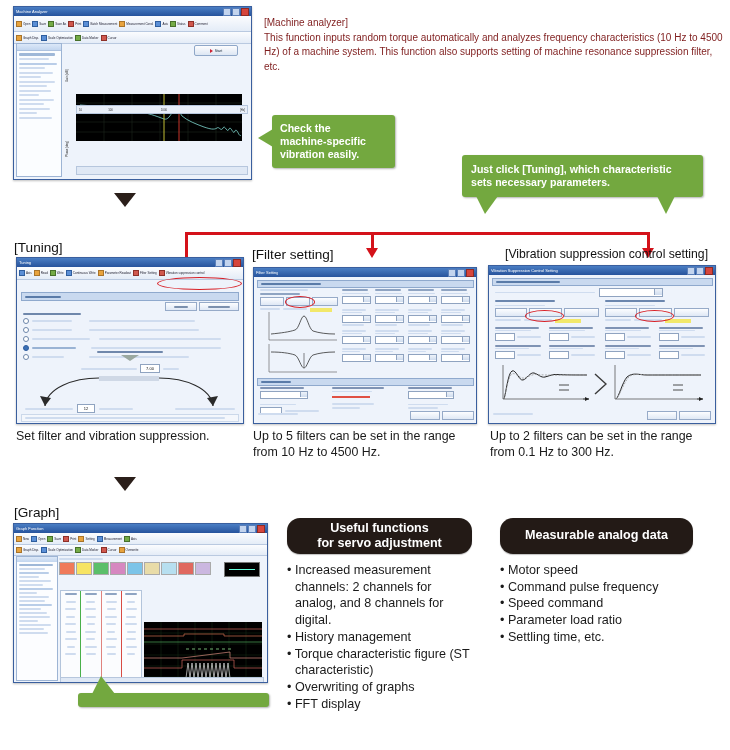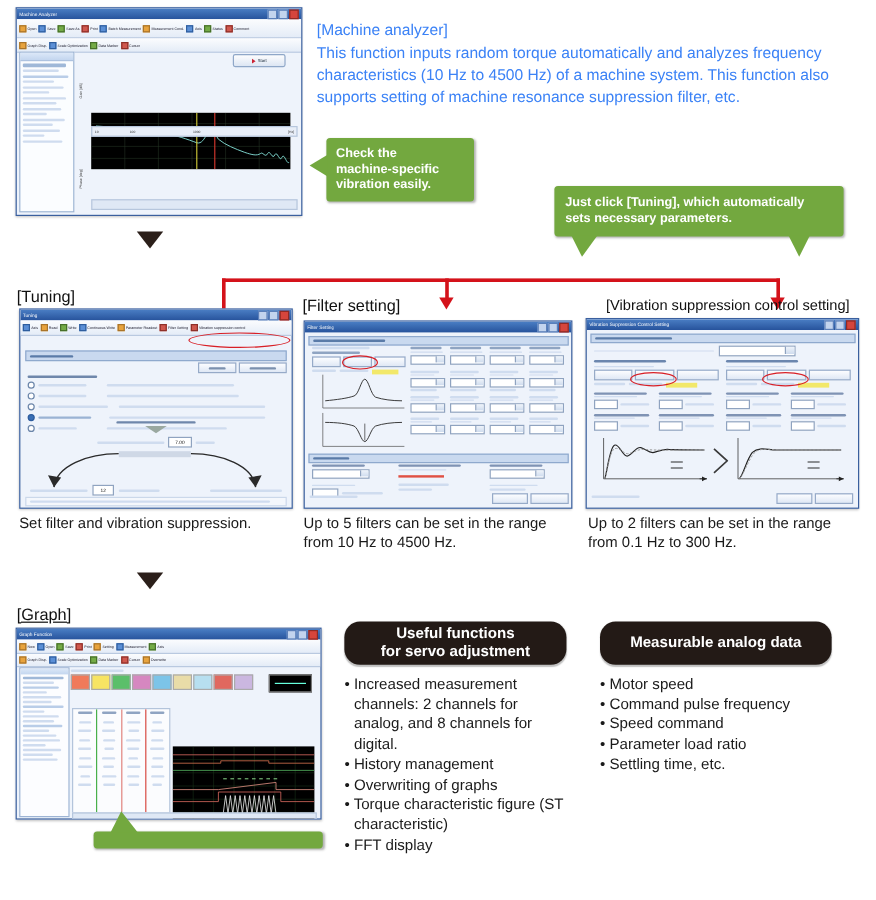--- a/index.html
+++ b/index.html
@@ -44,21 +44,21 @@
   
   .pill{background:#231a16;color:#fff;border-radius:13px;text-align:center;
       font-weight:bold;display:flex;align-items:center;justify-content:center;
       line-height:1.2;box-shadow:0 1px 1px rgba(0,0,0,.25);}
 
   .bullets{font-size:12.6px;line-height:1.33;color:#1a1a1a;}
   .bullets div{padding-left:8px;text-indent:-8px;}
 
   .caption{font-size:12.4px;line-height:1.3;color:#1a1a1a;}
   .seclabel{font-size:13.6px;color:#111;white-space:nowrap;}
-  .bodytext{font-size:13px;line-height:1.42;color:#3b82f6;}
+  .bodytext{font-size:10px;line-height:1.42;color:#7f1d1d;}
 
   
   .dntri{width:0;height:0;border-left:11px solid transparent;border-right:11px solid transparent;
      border-top:14px solid #2b1f1a;}
   
   .rl{background:#d4121a;position:absolute;}
   .rtri{position:absolute;width:0;height:0;border-left:6px solid transparent;
      border-right:6px solid transparent;border-top:10px solid #d4121a;}
   .rdot{position:absolute;width:9px;height:9px;border-radius:50%;background:#d4121a;}
 </style>
@@ -204,21 +204,21 @@
 vibration easily.</span>
 </div>
 
 <div class="callout" style="left:462px;top:155px;width:223px;padding:8px 9px;font-size:10.6px;">
   <span style="position:absolute;left:14px;bottom:-17px;width:0;height:0;
                border-left:9px solid transparent;border-right:13px solid transparent;
                border-top:18px solid #73a83f;"></span>
   <span style="position:absolute;right:28px;bottom:-17px;width:0;height:0;
                border-left:9px solid transparent;border-right:9px solid transparent;
                border-top:18px solid #73a83f;"></span>
-  <span style="white-space:pre-line;">Just click [Tuning], which automatically
+  <span style="white-space:pre-line;">Just click [Tuning], which characteristic
 sets necessary parameters.</span>
 </div>
 
 <div class="abs dntri" style="left:114px;top:193px;"></div>
 
 <div class="rdot" style="left:182px;top:259px;"></div>
 <div class="rl" style="left:185px;top:232px;width:3px;height:30px;"></div>
 <div class="rl" style="left:185px;top:232px;width:465px;height:3px;"></div>
 <div class="rl" style="left:371px;top:232px;width:3px;height:18px;"></div>
 <div class="rtri" style="left:366px;top:248px;"></div>
@@ -683,21 +683,21 @@
   <div class="abs" style="left:4px;top:147px;">
     <div class="txtline" style="width:40px;height:1.8px;"></div>
   </div>
   <div class="abs" style="left:158px;top:145px;width:28px;height:7px;background:linear-gradient(#fcfdff,#dfe8f5);border:1px solid #96aac8;"></div>
   <div class="abs" style="left:190px;top:145px;width:30px;height:7px;background:linear-gradient(#fcfdff,#dfe8f5);border:1px solid #96aac8;"></div>
 </div>
 <div class="abs caption" style="left:490px;top:428px;width:230px;">Up to 2 filters can be set in the range from 0.1 Hz to 300 Hz.</div>
 
 <div class="abs dntri" style="left:114px;top:477px;"></div>
 
-<div class="abs seclabel" style="left:14px;top:505px;text-decoration:underline;">[Graph]</div>
+<div class="abs seclabel" style="left:14px;top:505px;">[Graph]</div>
 
 <div class="win" style="left:13px;top:523px;width:253px;height:158px;">
   <div class="win-title">
     <span class="t">Graph Function</span>
     <span class="win-btns">
         <i></i>
         <i></i>
         <i class="cl"></i>
       </span>
   </div>
@@ -900,22 +900,22 @@
                border-left:9px solid transparent;border-right:14px solid transparent;
                border-bottom:18px solid #73a83f;"></span>
 </div>
 
 <div class="abs" style="left:287px;top:518px;width:185px;">
   <div class="pill" style="height:36px;padding:0 10px;font-size:12.6px;white-space:pre-line;">Useful functions
 for servo adjustment</div>
   <div class="bullets" style="margin-top:8px;">
     <div>• <span>Increased measurement channels: 2 channels for analog, and 8 channels for digital.</span></div>
     <div>• <span>History management</span></div>
+    <div>• <span>Torque characteristic figure (ST characteristic)</span></div>
     <div>• <span>Overwriting of graphs</span></div>
-    <div>• <span>Torque characteristic figure (ST characteristic)</span></div>
     <div>• <span>FFT display</span></div>
   </div>
 </div>
 
 <div class="abs" style="left:500px;top:518px;width:193px;">
   <div class="pill" style="height:36px;padding:0 10px;font-size:12.6px;white-space:pre-line;">Measurable analog data</div>
   <div class="bullets" style="margin-top:8px;">
     <div>• <span>Motor speed</span></div>
     <div>• <span>Command pulse frequency</span></div>
     <div>• <span>Speed command</span></div>

